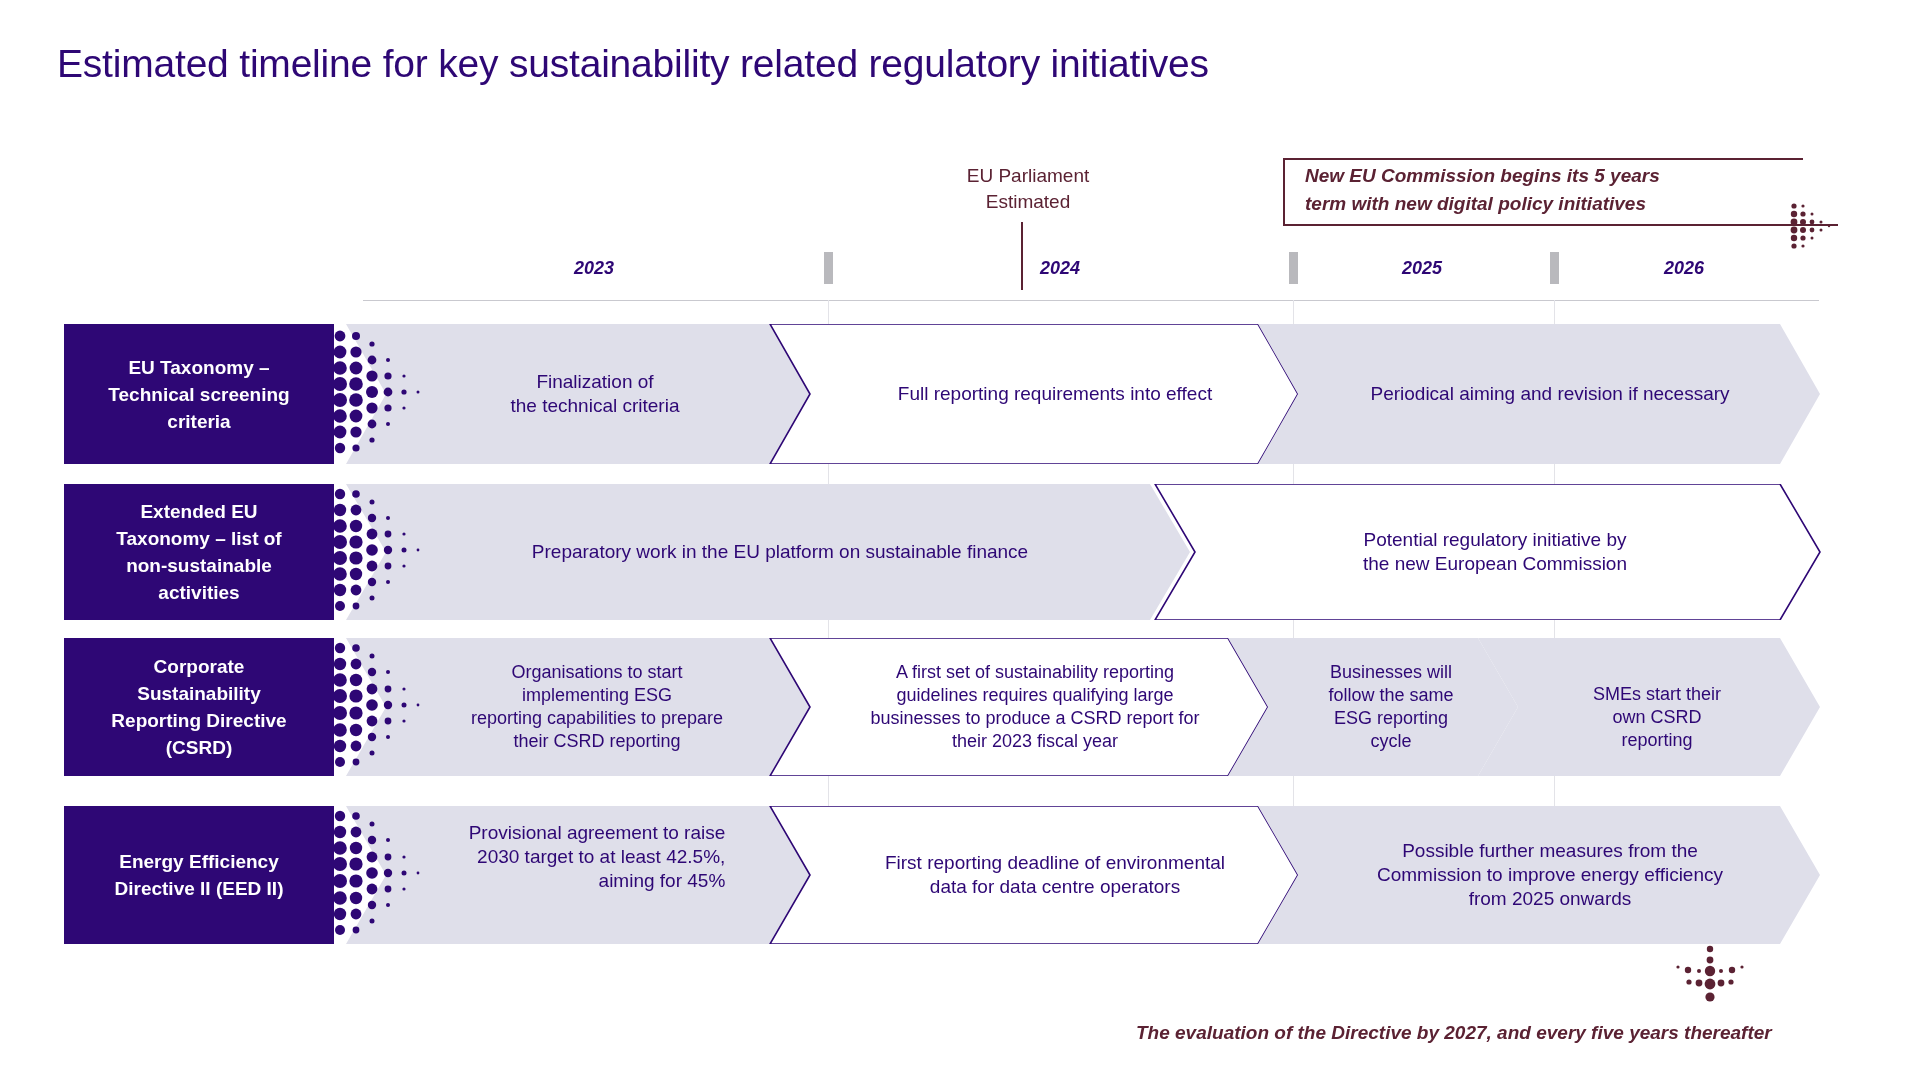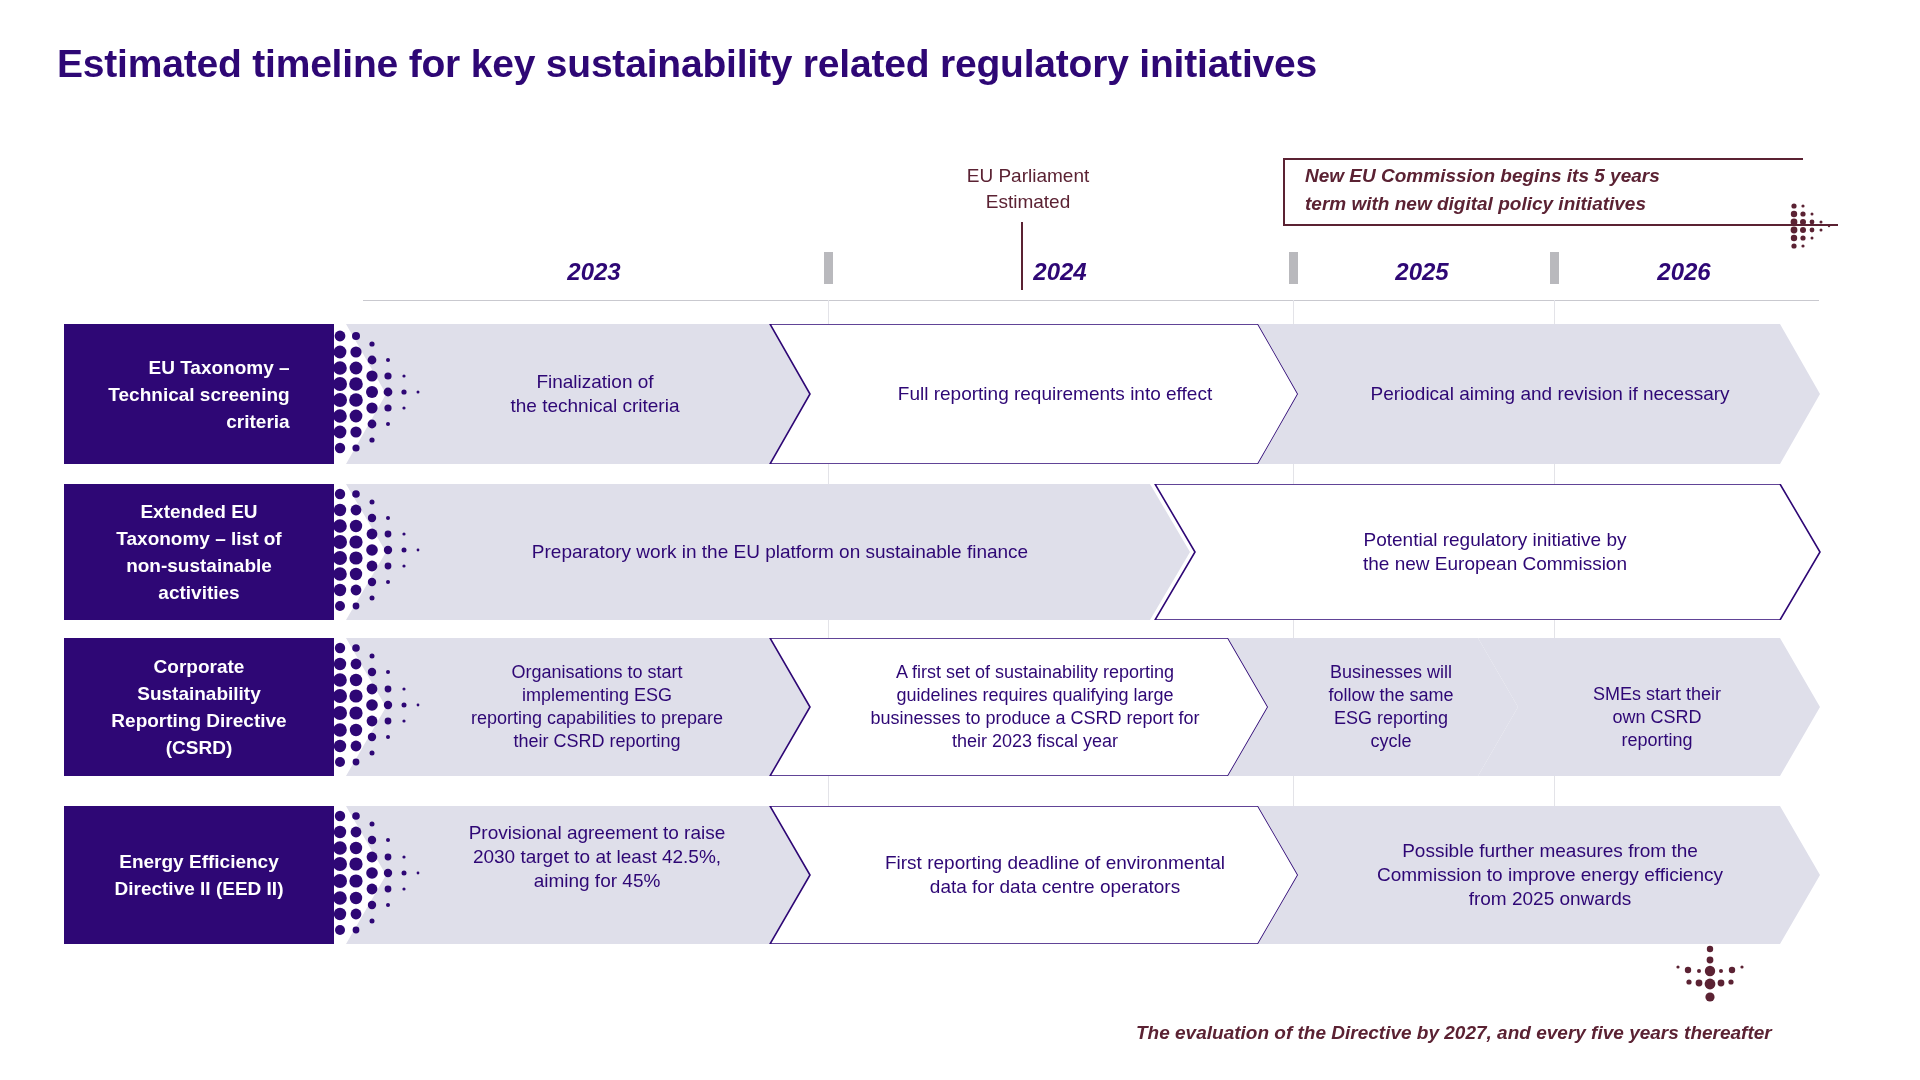--- a/index.html
+++ b/index.html
@@ -8,21 +8,21 @@
     background:#ffffff;
     font-family:"Liberation Sans", sans-serif;
     overflow:hidden;
     position:relative;
   }
   #stage{position:absolute;left:0;top:0;width:1920px;height:1080px;}
 
   
   .title{
     position:absolute;left:57px;top:42px;
-    font-size:39px;color:#2E0775;font-weight:700;
+    font-size:39px;color:#2E0775;font-weight:400;
     letter-spacing:-0.2px;white-space:nowrap;
   }
 
   
   .ann-elections{
     position:absolute;left:938px;top:163px;width:180px;
     text-align:center;font-size:19px;line-height:26px;color:#5B2233;
   }
   .elections-tick{
     position:absolute;left:1021px;top:222px;width:2px;height:68px;background:#5B2233;
@@ -45,21 +45,21 @@
   }
   .dot-arrow-right{position:absolute;left:1786px;top:196px;}
   .dot-arrow-down{position:absolute;left:1662px;top:918px;}
 
   
   .axis-line{
     position:absolute;left:363px;top:300px;width:1456px;height:1px;background:#c9c9cf;
   }
   .year{
     position:absolute;top:258px;
-    font-size:24px;font-weight:bold;font-style:italic;color:#2E0775;
+    font-size:18px;font-weight:bold;font-style:italic;color:#2E0775;
     text-align:center;width:140px;
   }
   .tickmark{
     position:absolute;top:252px;width:9px;height:32px;background:#b9b9bd;
   }
 
   
   .vsep{position:absolute;top:300px;width:1px;height:640px;background:#e3e3e8;}
 
   
@@ -183,21 +183,21 @@
   <div class="row" style="top:324px;">
     <svg width="1920" height="140" viewBox="0 0 1920 140">
 
       <path d="M346,0 L790,0 L830,70 L790,140 L346,140 L386,70 Z" fill="#DFDFEA"></path>
 
       <path d="M770,0 L1258,0 L1298,70 L1258,140 L770,140 L810,70 Z" fill="#ffffff" stroke="#2E0775" stroke-width="1.6"></path>
 
       <path d="M1258,0 L1780,0 L1820,70 L1780,140 L1258,140 L1298,70 Z" fill="#DFDFEA"></path>
     </svg>
     <div class="label-box" style="top:0px;height:140px;">
-      <span style="white-space:pre-line;text-align:right;">EU Taxonomy –
+      <span style="white-space:pre-line;">EU Taxonomy –
 Technical screening
 criteria</span>
     </div>
 
     <div class="halftone" style="left:334px;top:0px;">
       <svg width="110" height="140" viewBox="0 0 110 140">
         <g fill="#2E0775">
           <circle cx="6" cy="12" r="5.4"></circle>
             <circle cx="6" cy="28" r="6.4"></circle>
             <circle cx="6" cy="44" r="6.8"></circle>
@@ -420,21 +420,21 @@
             <circle cx="54" cy="67" r="4.2"></circle>
             <circle cx="54" cy="83" r="3.4"></circle>
             <circle cx="54" cy="99" r="2.0"></circle>
           <circle cx="70" cy="51" r="1.6"></circle>
             <circle cx="70" cy="67" r="2.5"></circle>
             <circle cx="70" cy="83" r="1.6"></circle>
           <circle cx="84" cy="67" r="1.4"></circle>
         </g>
       </svg>
     </div>
-    <div class="chev-text" style="left:398px;top:0px;width:398px;height:102px;">
+    <div class="chev-text" style="left:398px;top:0px;width:398px;height:102px;text-align:right;">
       <span style="white-space:pre-line;">Provisional agreement to raise
 2030 target to at least 42.5%,
 aiming for 45%</span>
     </div>
     <div class="chev-text" style="left:820px;top:0px;width:470px;height:138px;">
       <span style="white-space:pre-line;">First reporting deadline of environmental
 data for data centre operators</span>
     </div>
     <div class="chev-text" style="left:1310px;top:0px;width:480px;height:138px;">
       <span style="white-space:pre-line;">Possible further measures from the

